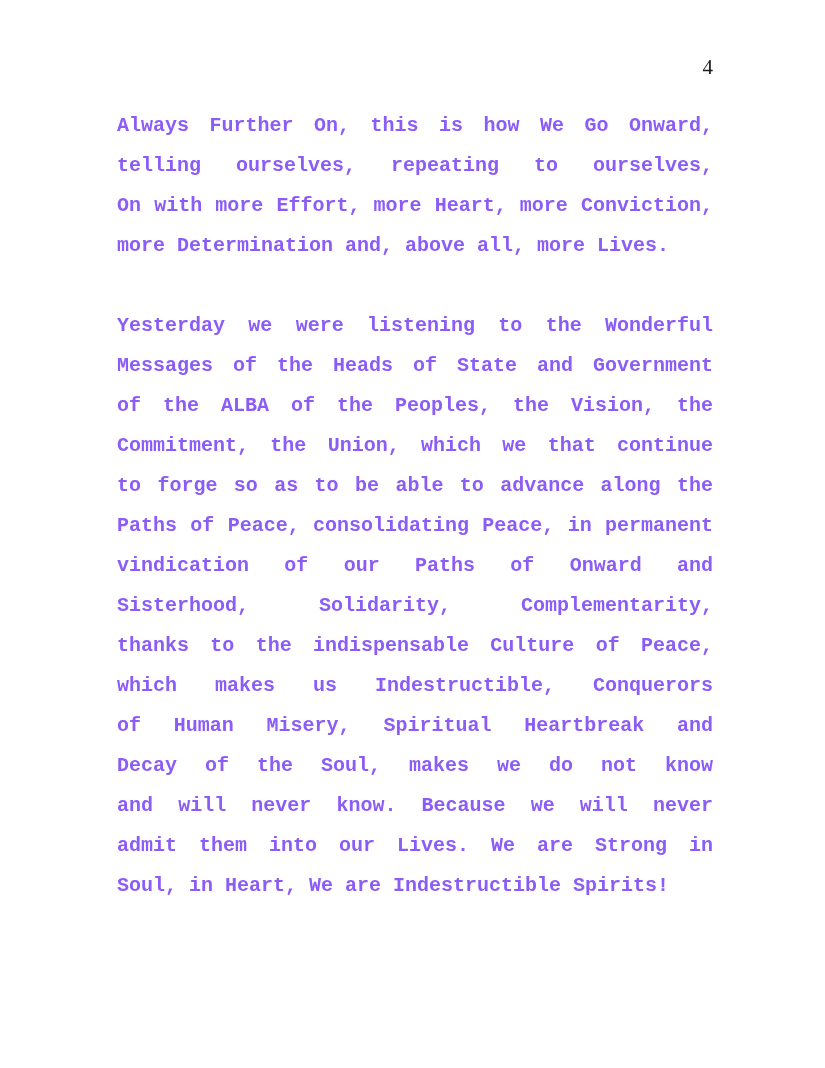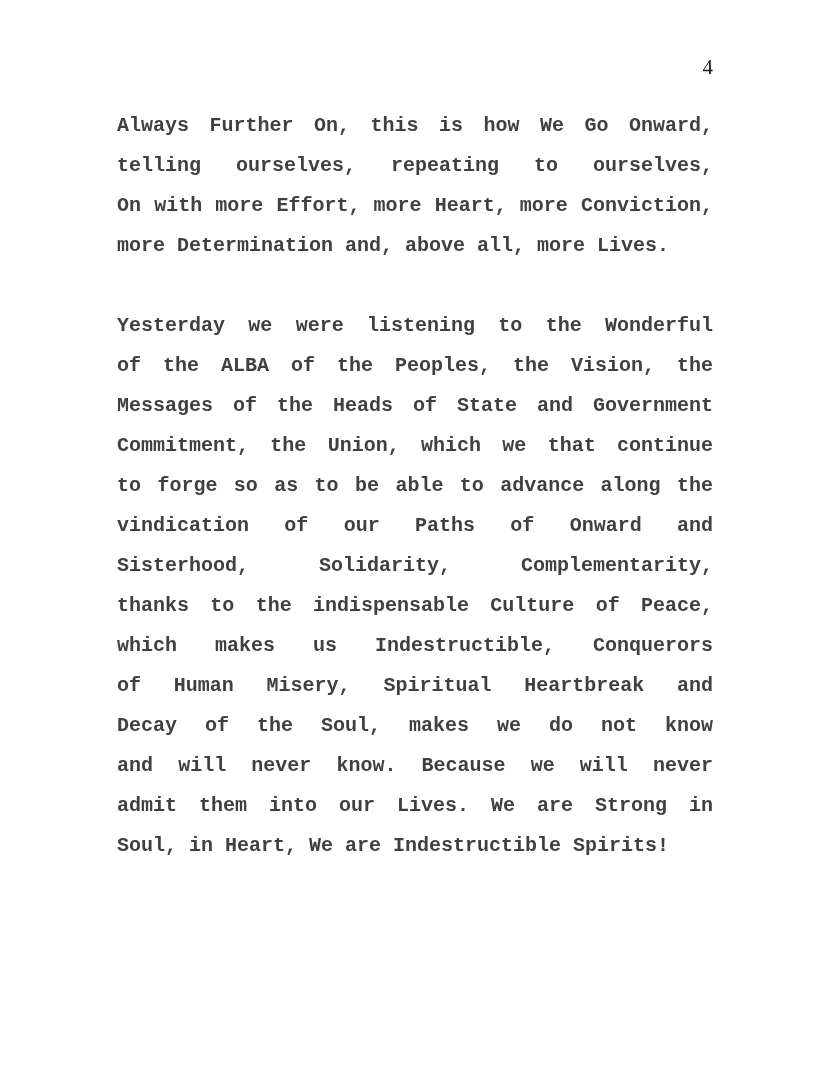--- a/index.html
+++ b/index.html
@@ -26,21 +26,21 @@
   }
   .body-text {
     position: absolute;
     top: 106px;
     left: 117px;
     width: 596px;
     font-family: "Liberation Mono", "DejaVu Sans Mono", monospace;
     font-weight: bold;
     font-size: 20px;
     line-height: 40px;
-    color: #404040;
+    color: #8b5cf6;
   }
   .paragraph {
     margin: 0 0 40px 0;
   }
   .line {
     text-align: justify;
     text-align-last: justify;
     white-space: nowrap;
     overflow: hidden;
   }
@@ -55,24 +55,25 @@
   <div class="page-number">4</div>
   <div class="body-text" id="doc-body">
       <div class="paragraph">
         <div class="line">Always Further On, this is how We Go Onward,</div>
         <div class="line">telling ourselves, repeating to ourselves,</div>
         <div class="line">On with more Effort, more Heart, more Conviction,</div>
         <div class="line last">more Determination and, above all, more Lives.</div>
       </div>
       <div class="paragraph">
         <div class="line">Yesterday we were listening to the Wonderful</div>
+        <div class="line">Messages of the Heads of State and Government</div>
         <div class="line">of the ALBA of the Peoples, the Vision, the</div>
-        <div class="line">Messages of the Heads of State and Government</div>
         <div class="line">Commitment, the Union, which we that continue</div>
         <div class="line">to forge so as to be able to advance along the</div>
+        <div class="line">Paths of Peace, consolidating Peace, in permanent</div>
         <div class="line">vindication of our Paths of Onward and</div>
         <div class="line">Sisterhood, Solidarity, Complementarity,</div>
         <div class="line">thanks to the indispensable Culture of Peace,</div>
         <div class="line">which makes us Indestructible, Conquerors</div>
         <div class="line">of Human Misery, Spiritual Heartbreak and</div>
         <div class="line">Decay of the Soul, makes we do not know</div>
         <div class="line">and will never know. Because we will never</div>
         <div class="line">admit them into our Lives. We are Strong in</div>
         <div class="line last">Soul, in Heart, We are Indestructible Spirits!</div>
       </div>

